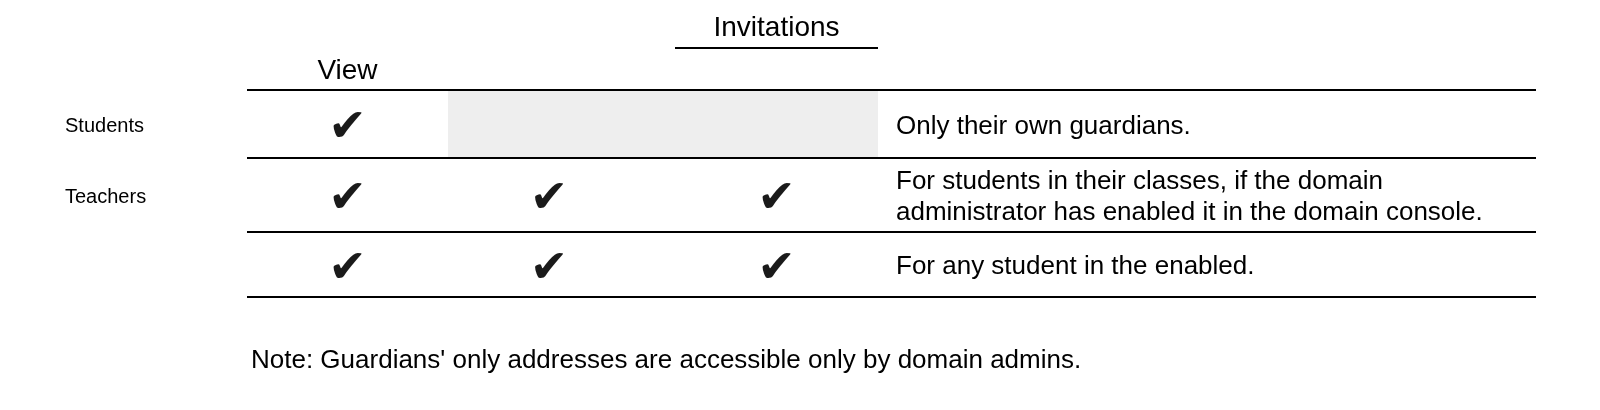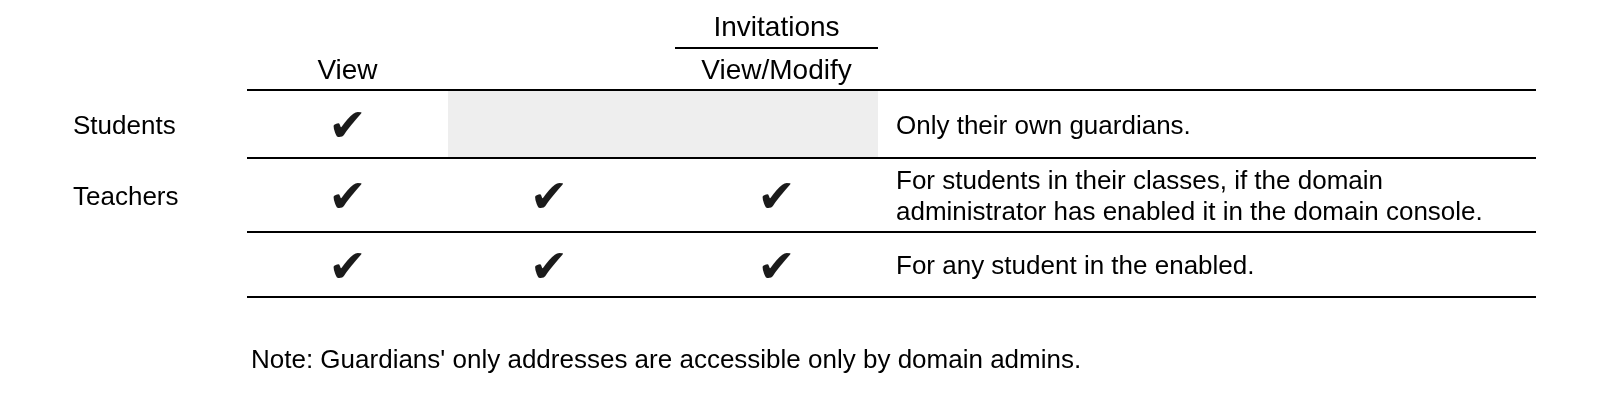--- a/index.html
+++ b/index.html
@@ -45,25 +45,26 @@
 
   .hline {
     grid-column: 2 / 7;
     align-self: end;
     height: 2px;
     background: #000;
     z-index: 2;
   }
 
   .row-label {
-    font-size: 26px;
+    font-size: 20px;
     display: flex;
     align-items: center;
-    padding-left: 73px;
+    padding-left: 53px;
     white-space: nowrap;
+    margin-left: 12px;
   }
 
   .check {
     font-family: "DejaVu Sans", sans-serif;
     font-size: 46px;
     line-height: 1;
     color: #1a1a1a;
     display: flex;
     justify-content: center;
     align-items: center;
@@ -94,21 +95,20 @@
   }
 </style>
 </head>
 <body>
 
 <div class="perm-table">
 
   <div class="group-hdr g-invitations">Invitations</div>
 
   <div class="sub-hdr c-view">View</div>
-  <div class="sub-hdr c-vm">View/Modify</div>
   <div class="hline" style="grid-row:2"></div>
 
   <div class="row-label c-label r-1">Students</div>
   <div class="check c-view r-1">✔</div>
   <div class="blocked"></div>
   <div class="check c-modify r-1"></div>
   <div class="check c-vm r-1"></div>
   <div class="note c-note r-1">Only their own guardians.</div>
   <div class="hline" style="grid-row:3"></div>
 

